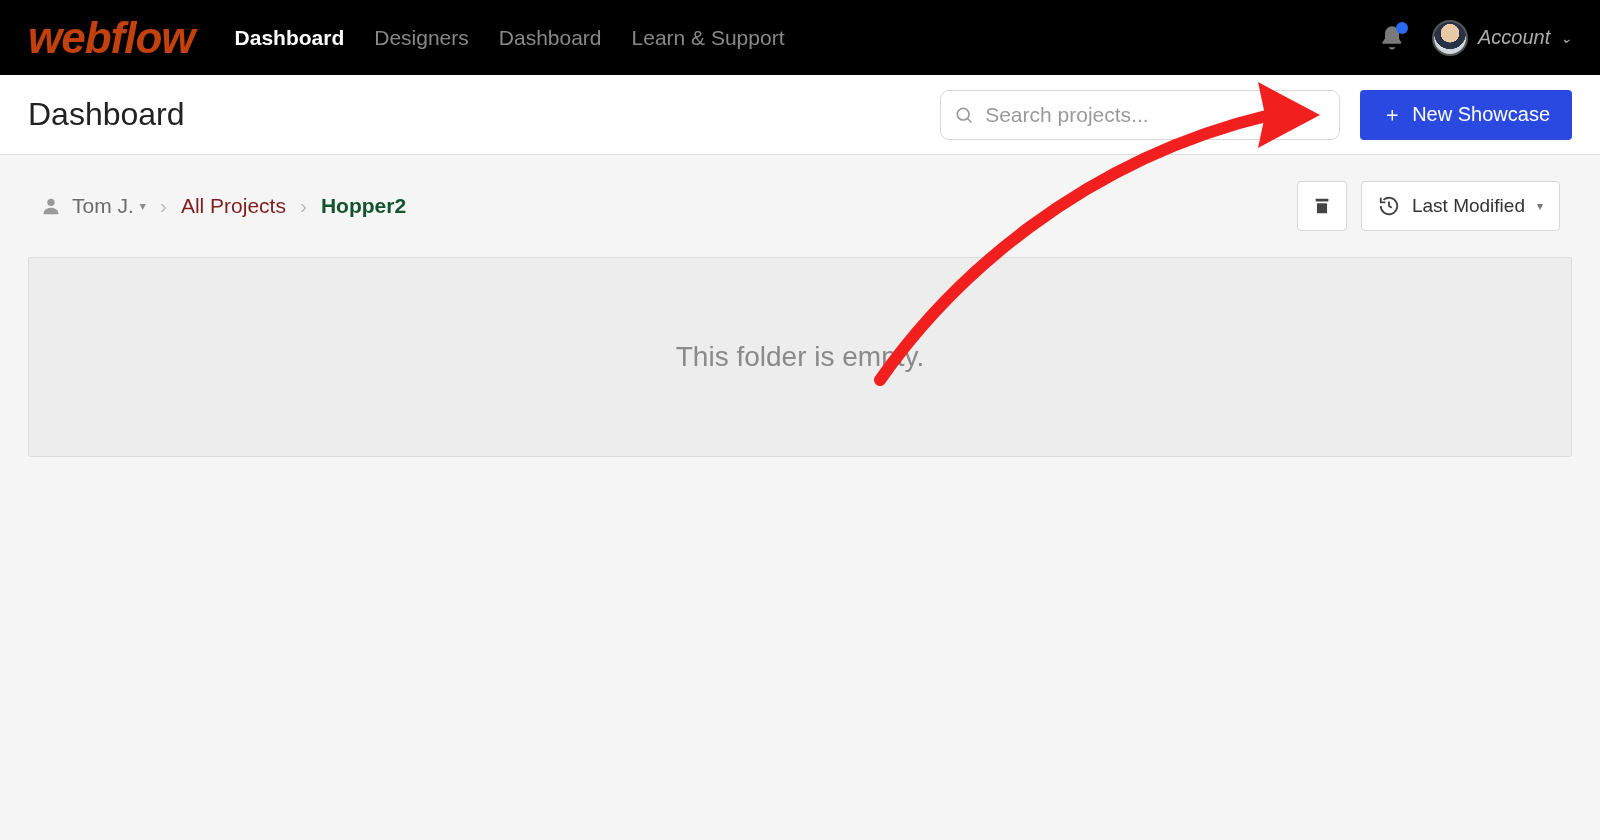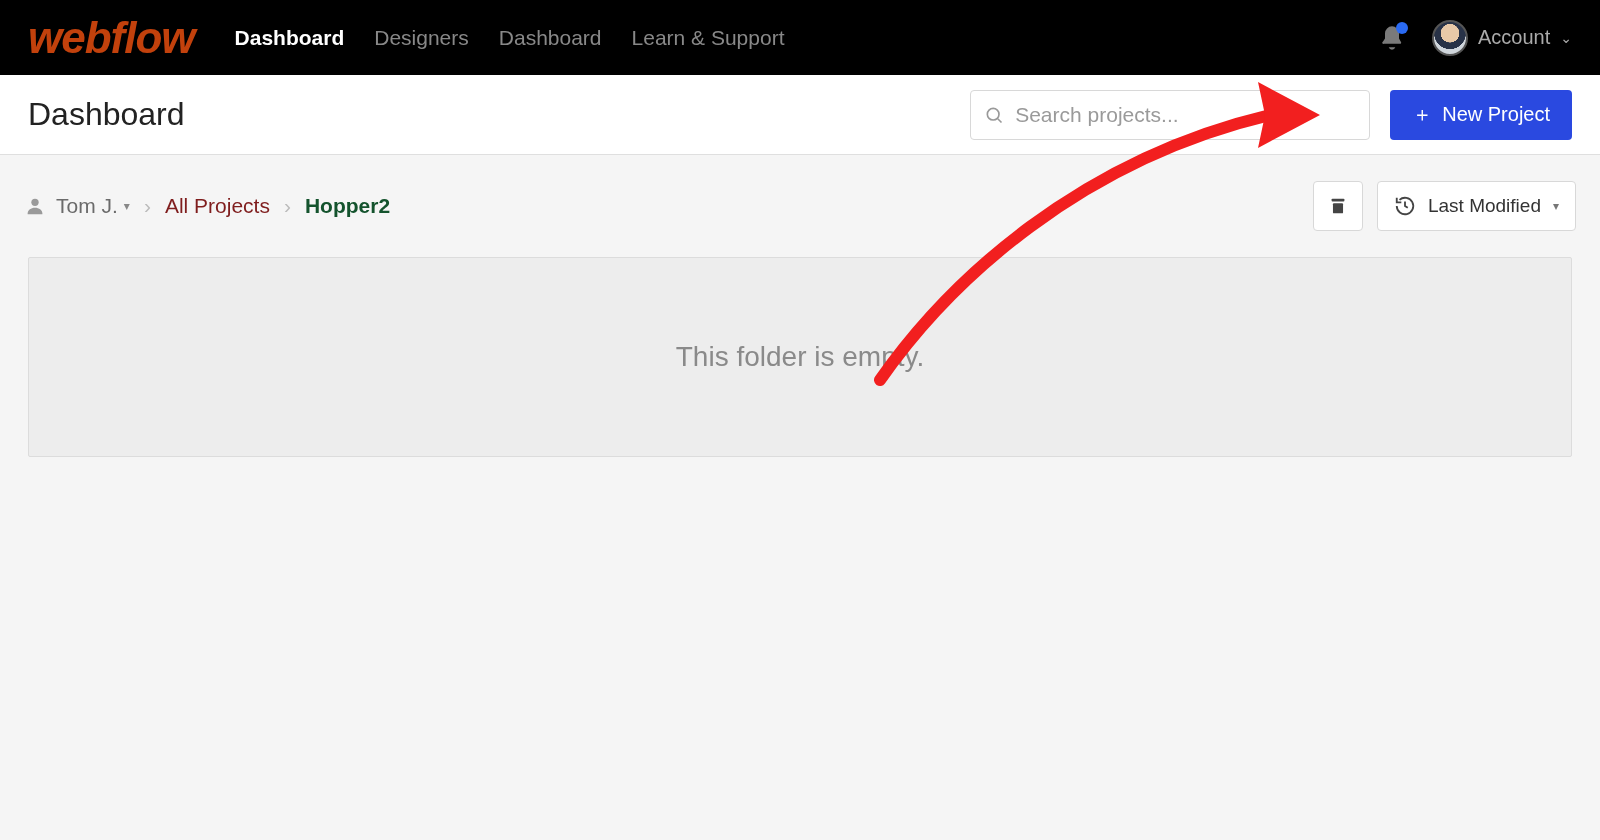--- a/index.html
+++ b/index.html
@@ -32,20 +32,21 @@
     font-size: 21px;
     font-weight: 500;
     cursor: pointer;
   }
   .nav-link.active { color: #fff; font-weight: 600; }
 
   .topnav-right {
     display: flex;
     align-items: center;
     gap: 26px;
+    font-style: italic;
   }
   .bell {
     position: relative;
     color: #7a7a7a;
     cursor: pointer;
   }
   .bell svg { width: 28px; height: 28px; display: block; }
   .bell-dot {
     position: absolute;
     top: -2px; right: -2px;
@@ -92,21 +93,21 @@
     position: absolute;
     left: 14px; top: 50%;
     transform: translateY(-50%);
     width: 20px; height: 20px;
     color: #999;
   }
   .search-input {
     width: 100%;
     height: 50px;
     border: 1px solid #d8d8d8;
-    border-radius: 4px;
+    border-radius: 9px;
     padding: 0 14px 0 44px;
     font-size: 21px;
     color: #333;
     background: #fff;
   }
   .search-input::placeholder { color: #9a9a9a; }
 
   .new-project-btn {
     height: 50px;
     background: #2a49e0;
@@ -120,21 +121,21 @@
     align-items: center;
     gap: 10px;
     cursor: pointer;
   }
   .new-project-btn .plus { font-size: 20px; font-weight: 300; }
 
   
   .toolbar {
     display: flex;
     align-items: center;
-    padding: 26px 24px;
+    padding: 26px 40px;
   }
   .breadcrumb {
     display: flex;
     align-items: center;
     gap: 14px;
     font-size: 21px;
     color: #6b6b6b;
   }
   .bc-user {
     display: flex; align-items: center; gap: 10px;
@@ -239,21 +240,21 @@
   <div class="page-title">Dashboard</div>
   <div class="search-wrap">
     <svg viewBox="0 0 24 24" fill="none" stroke="currentColor" stroke-width="2">
         <circle cx="11" cy="11" r="7"></circle>
         <line x1="21" y1="21" x2="16.5" y2="16.5"></line>
       </svg>
     <input class="search-input" type="text" placeholder="Search projects..." style="">
   </div>
   <button class="new-project-btn">
     <span class="plus">＋</span>
-    <span>New Project</span>
+    <span>New Showcase</span>
   </button>
 </div>
 
 <div class="toolbar">
   <div class="breadcrumb">
     <div class="bc-user">
       <svg viewBox="0 0 24 24" fill="currentColor">
           <circle cx="12" cy="8" r="4"></circle>
           <path d="M4 20c0-3.3 3.6-6 8-6s8 2.7 8 6v1H4v-1z"></path>
         </svg>

